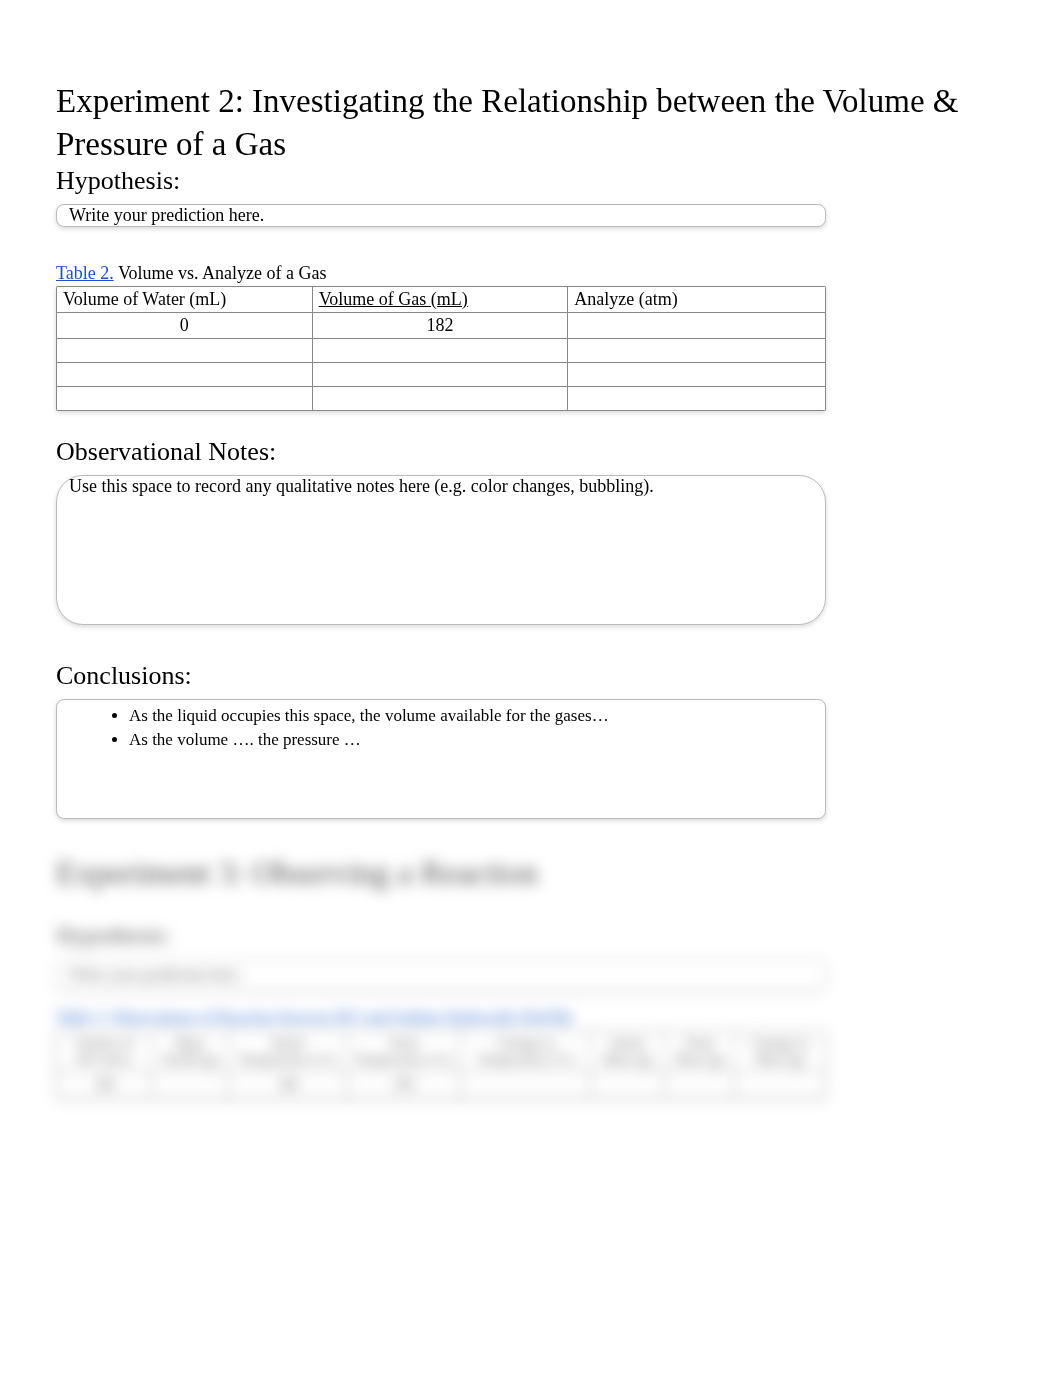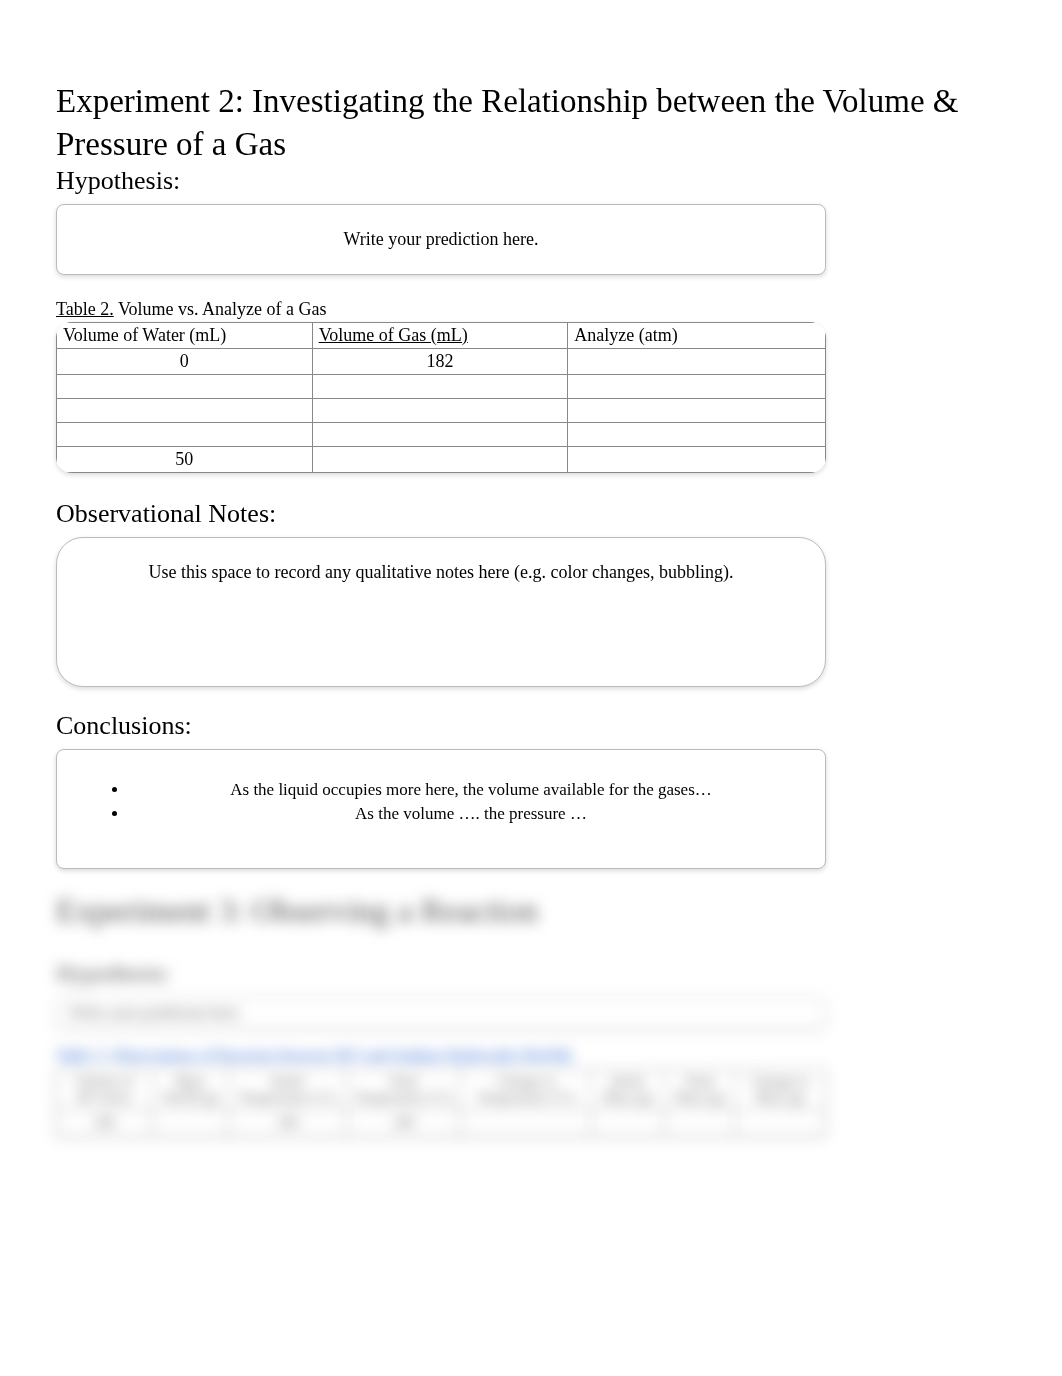--- a/index.html
+++ b/index.html
@@ -25,54 +25,53 @@
     .section-heading {
       font-size: 26px;
       font-weight: normal;
       margin-bottom: 8px;
     }
     
     .textbox {
       border: 1px solid #bbbbbb;
       border-radius: 8px;
       box-shadow: 0 2px 5px rgba(0,0,0,0.15);
-      padding: 24px 12px;
-      font-size: 18px;
-      width: 770px;
-      margin-bottom: 24px;
+      padding: 0 12px;
+      font-size: 18px;
+      width: 770px;
+      margin-bottom: 36px;
       background: #ffffff;
-      text-align: center;
     }
     
     .textbox-large {
       min-height: 150px;
       border-radius: 27px;
     }
     
     .textbox-med {
       min-height: 120px;
     }
     
     .table-caption {
       font-size: 18px;
       margin-bottom: 2px;
     }
     
     .table-label {
-      color: #000000;
+      color: #1d4ed8;
       text-decoration: underline;
       text-align: right;
     }
     
     .data-table {
       border-collapse: collapse;
       width: 770px;
       margin-bottom: 26px;
       box-shadow: 0 2px 5px rgba(0,0,0,0.15);
-      border-radius: 16px;
+      border-radius: 2px;
       overflow: hidden;
     }
     
     .data-table th,
     .data-table td {
       border: 1px solid #888888;
       padding: 2px 6px;
       font-size: 18px;
       font-weight: normal;
       text-align: left;
@@ -192,37 +191,32 @@
     <tr>
       <td></td>
       <td></td>
       <td></td>
     </tr>
     <tr>
       <td></td>
       <td></td>
       <td></td>
     </tr>
-    <tr>
-      <td class="centered">50</td>
-      <td></td>
-      <td></td>
-    </tr>
   </tbody>
 </table>
 
 <h2 class="section-heading">Observational Notes:</h2>
 
 <div class="textbox textbox-large">Use this space to record any qualitative notes here (e.g. color changes, bubbling).</div>
 
 <h2 class="section-heading">Conclusions:</h2>
 
 <div class="textbox textbox-med">
   <ul class="bullet-list">
-    <li>As the liquid occupies more here, the volume available for the gases…</li>
+    <li>As the liquid occupies this space, the volume available for the gases…</li>
     <li>As the volume …. the pressure  …</li>
   </ul>
 </div>
 
 <div class="blurred-section">
   <h1 class="blurred-title">Experiment 3: Observing a Reaction</h1>
 
   <h2 class="blurred-heading">Hypothesis:</h2>
 
   <div class="blurred-textbox">Write your prediction here.</div>

